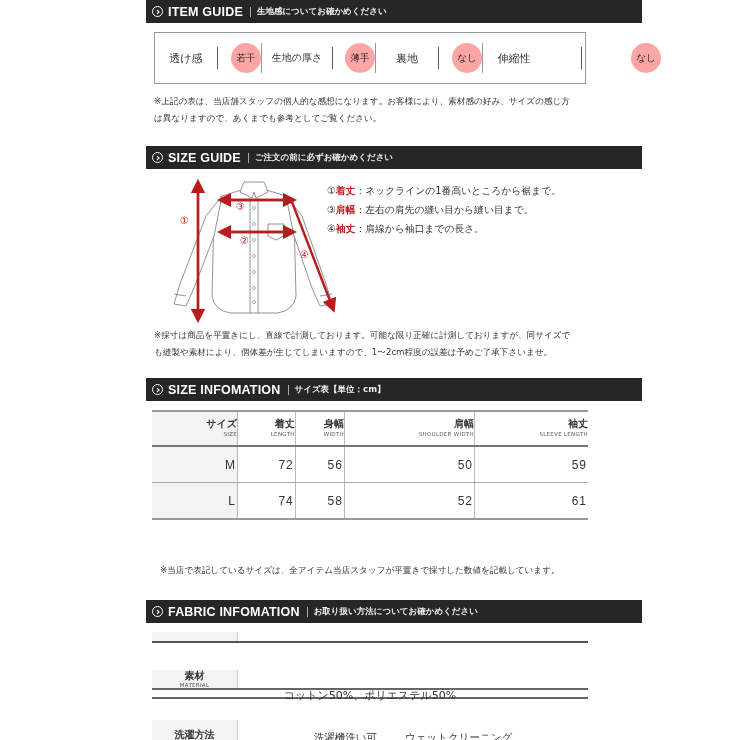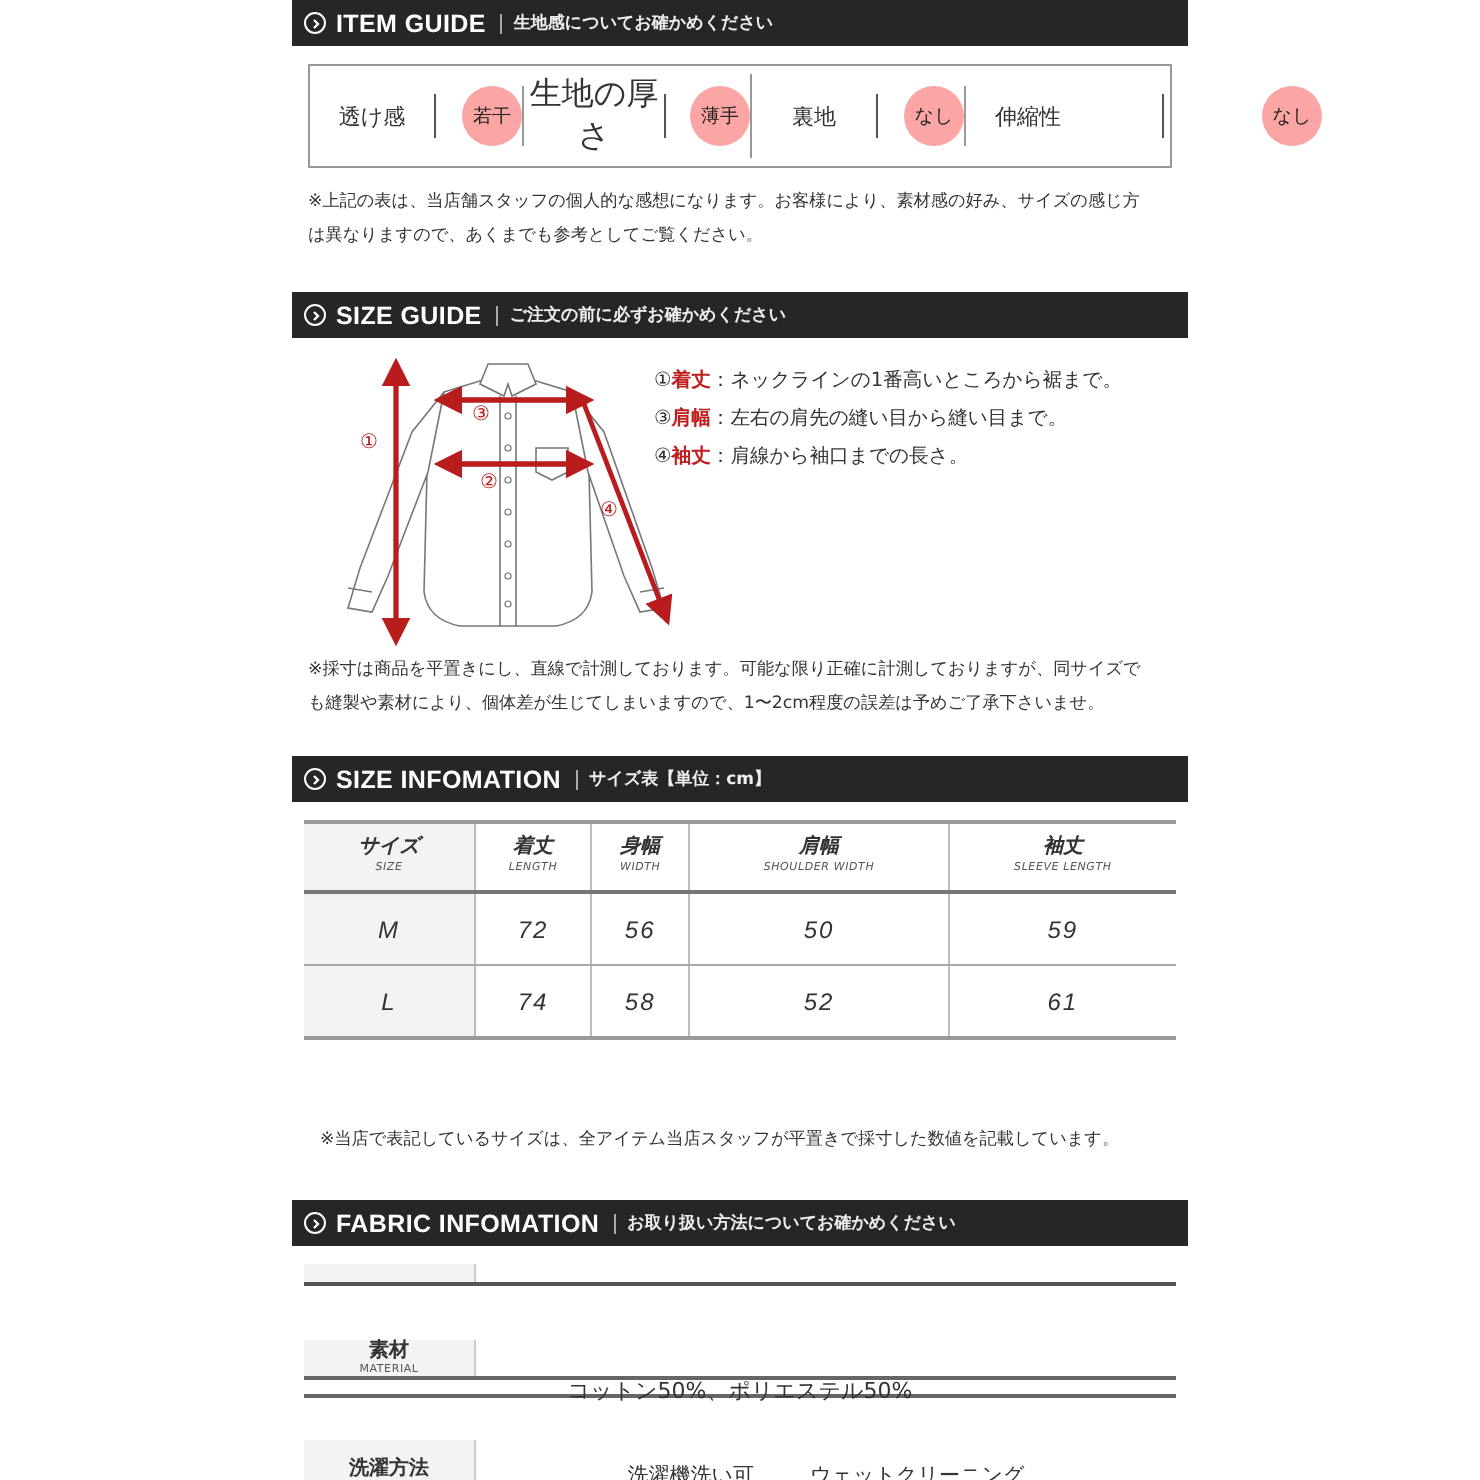--- a/index.html
+++ b/index.html
@@ -1,19 +1,19 @@
 <!DOCTYPE html>
 <html><head>
 <meta charset="utf-8">
 <style>
   html, body { margin:0; padding:0; background:#ffffff; }
   body { width:740px; height:740px; position:relative; overflow:hidden;
          font-family:"DejaVu Sans", "Liberation Sans", sans-serif; color:#333; }
   .wrap { position:absolute; left:146px; top:0; width:448px; }
-  .bar { position:absolute; left:0; width:448px; height:23px; background:#262626;
+  .bar { position:absolute; left:0; width:496px; height:23px; background:#262626;
          color:#fff; display:flex; align-items:center; box-sizing:border-box; padding-left:6px; }
   .bar .circ { width:11px; height:11px; border:1.5px solid #fff; border-radius:50%;
                box-sizing:border-box; display:flex; align-items:center; justify-content:center;
                margin-right:5px; }
   .bar .circ svg { display:block; }
   .bar .ttl { font-family:"Liberation Sans", sans-serif; font-weight:bold; font-size:12.5px; letter-spacing:0.2px; }
   .bar .sep { width:1px; height:10px; background:#aaa; margin:0 6px 0 7px; }
   .bar .sub { font-size:8.5px; font-weight:bold; color:#eee; }
 
   
@@ -29,21 +29,21 @@
   .note { position:absolute; left:8px; width:440px; font-size:8.6px; line-height:17px; color:#333; }
 
   
   .shirt { position:absolute; left:14px; top:176px; width:180px; height:148px; }
   .defs { position:absolute; left:181px; top:181px; }
   .defs div { font-size:9.8px; line-height:19px; color:#333; }
   .defs .k { color:#c02020; font-weight:bold; }
 
   
   .stable { position:absolute; left:6px; top:410px; width:436px; border-collapse:collapse; }
-  .stable th, .stable td { text-align:center; border-left:1px solid #bbb;font-style:italic; }
+  .stable th, .stable td { text-align:right; border-left:1px solid #bbb; }
   .stable th:first-child, .stable td:first-child { border-left:none; background:#f3f3f3; }
   .stable thead tr { border-top:2px solid #999; border-bottom:2px solid #777; }
   .stable th { height:33px; font-weight:normal; padding:0; }
   .stable th .jp { font-size:10px; font-weight:bold; color:#333; display:block; line-height:12px; }
   .stable th .en { font-size:5.5px; color:#555; display:block; letter-spacing:0.3px; line-height:9px; }
   .stable td { height:33px; font-size:12px; color:#333; border-bottom:1px solid #aaa; font-family:"Liberation Sans", sans-serif; letter-spacing:1px; }
   .stable tbody tr:last-child td { border-bottom:2px solid #999; }
 
   
   .frow { position:absolute; left:6px; width:436px; display:flex; border-bottom:2px solid #666; }
@@ -70,21 +70,21 @@
     <span class="sub">生地感についてお確かめください</span>
   </div>
 
   <div class="guide">
     <div class="gcell">
       <span class="glabel">透け感</span>
       <span class="gdiv"></span>
       <span class="gval">若干</span>
     </div>
     <div class="gcell">
-      <span class="glabel" style="width:70px;font-size:16px;">生地の厚さ</span>
+      <span class="glabel" style="width:70px;font-size:10px;">生地の厚さ</span>
       <span class="gdiv"></span>
       <span class="gval" style="margin-left:12px;">薄手</span>
     </div>
     <div class="gcell">
       <span class="glabel">裏地</span>
       <span class="gdiv"></span>
       <span class="gval">なし</span>
     </div>
     <div class="gcell">
       <span class="glabel">伸縮性</span>

